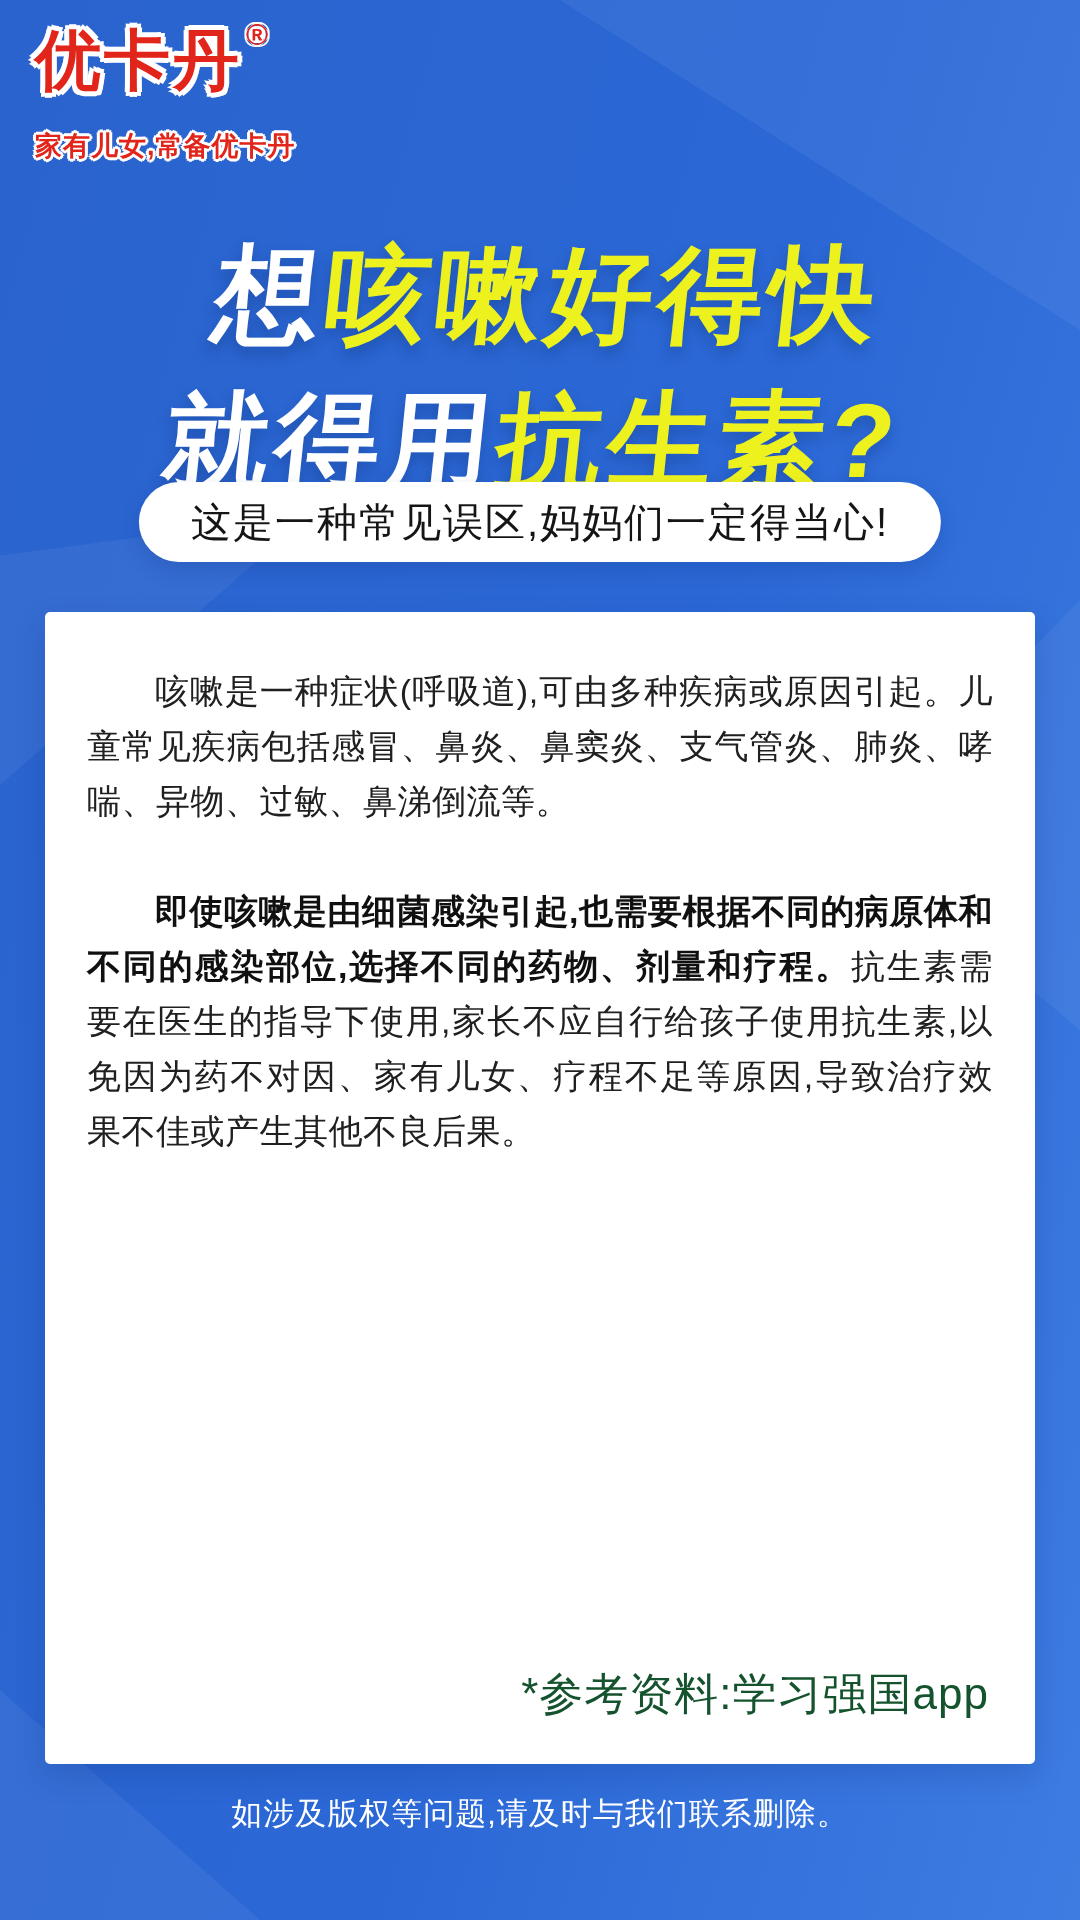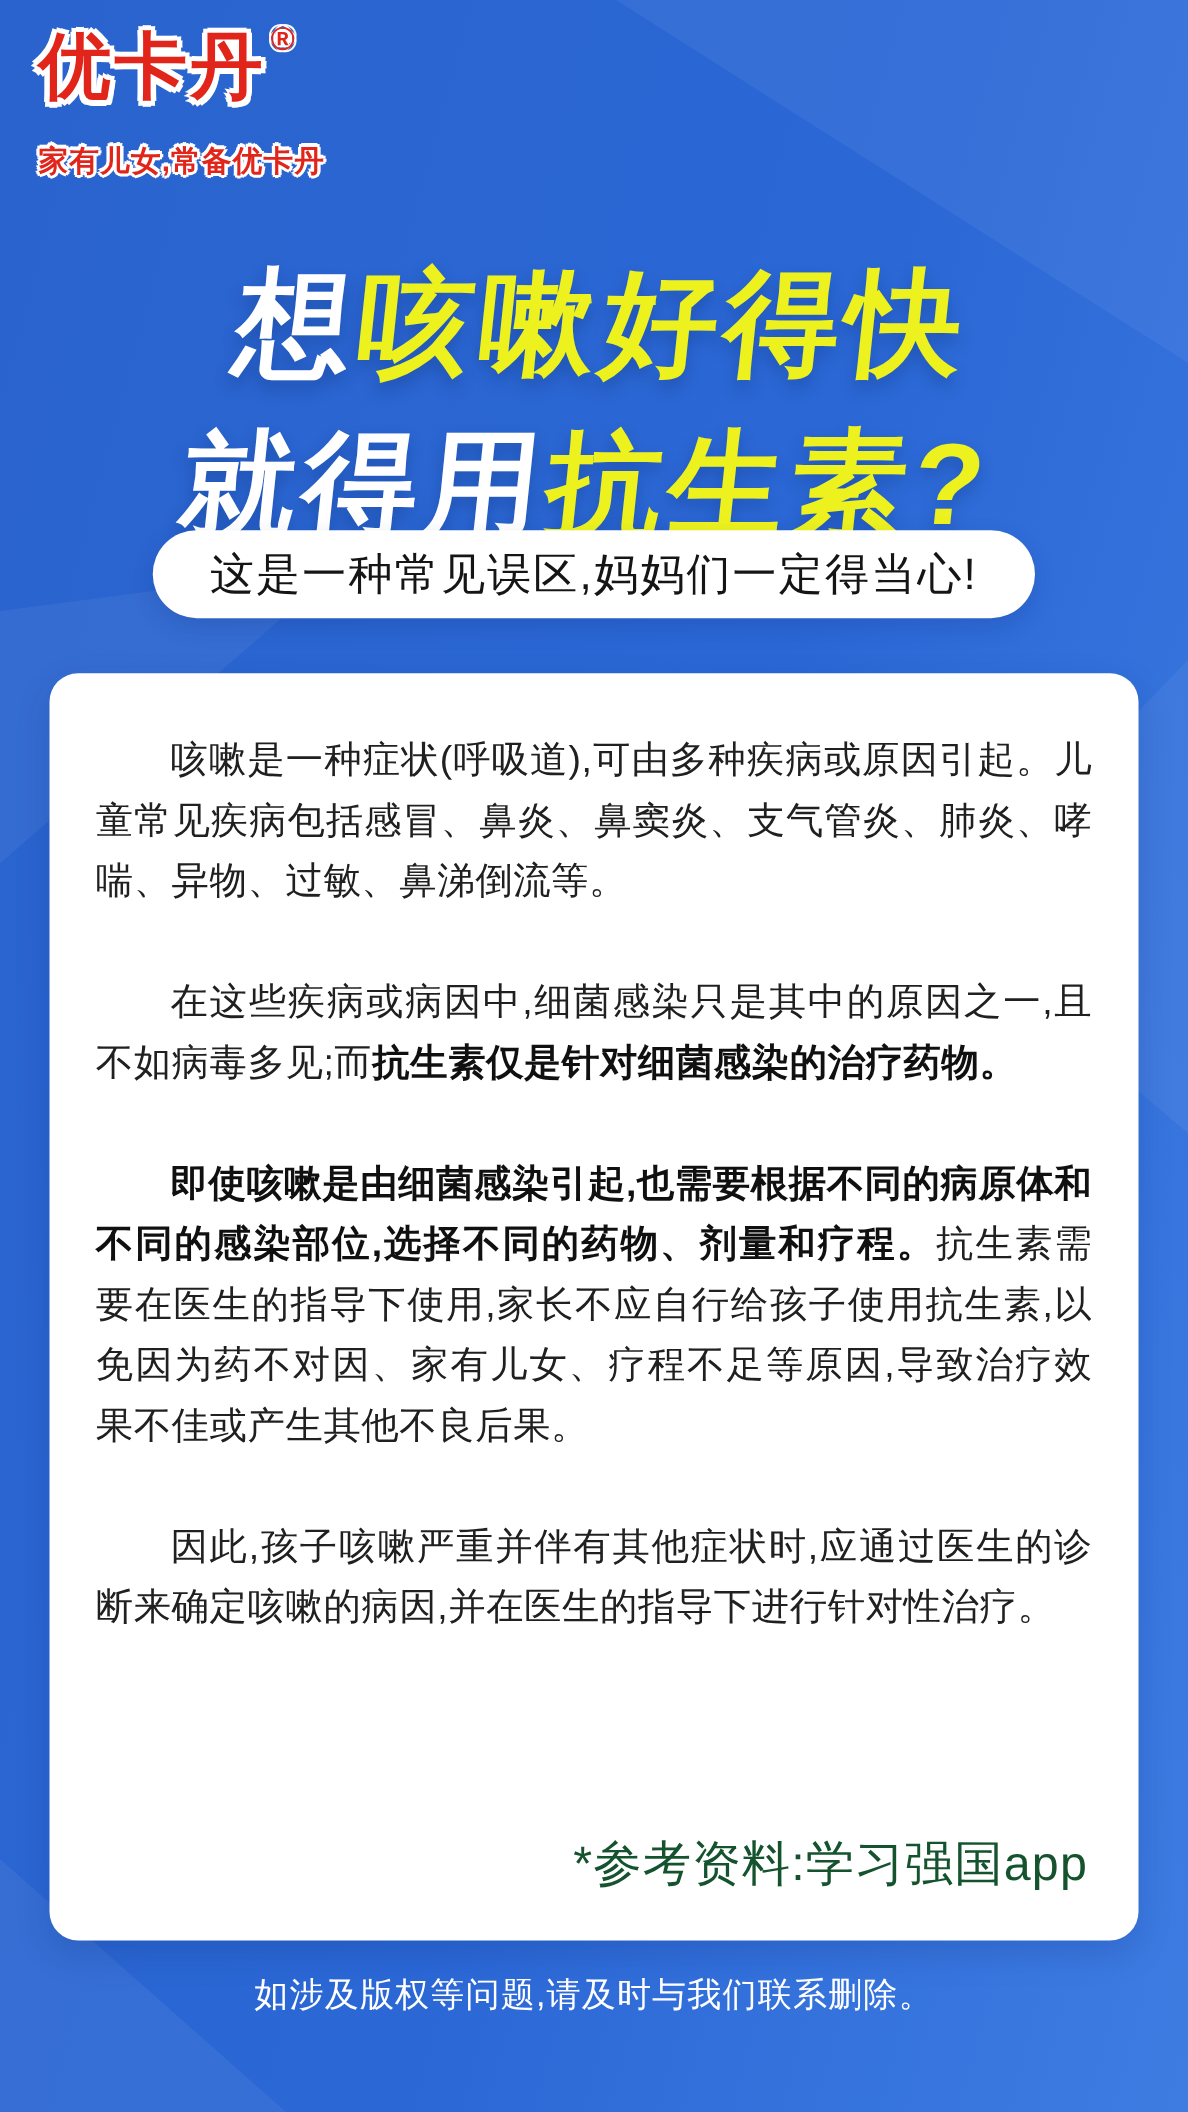--- a/index.html
+++ b/index.html
@@ -50,21 +50,21 @@
     position:absolute;top:482px;left:50%;transform:translateX(-50%);
     background:#ffffff;border-radius:45px;height:80px;line-height:80px;
     padding:0 52px;white-space:nowrap;
     font-size:40px;color:#151515;letter-spacing:2px;
     box-shadow:0 8px 20px rgba(10,40,110,.18);
   }
 
   
   .card{
     position:absolute;left:45px;top:612px;width:990px;height:1152px;
-    background:#ffffff;border-radius:26px;box-sizing:border-box;
+    background:#ffffff;border-radius:5px;box-sizing:border-box;
     padding:52px 42px 0 42px;box-shadow:0 12px 30px rgba(10,40,110,.18);
     overflow:hidden;
   }
   .card p{
     margin:0 0 55px 0;font-size:34px;line-height:55px;color:#202020;
     text-align:justify;text-indent:2em;letter-spacing:.5px;
   }
   .card p b{font-weight:bold;color:#101010;}
   .reference{
     position:absolute;right:46px;bottom:40px;
@@ -100,23 +100,21 @@
     <span><span>就得用</span><span class="hl">抗生素?</span></span>
   </h1>
 
   <div class="pill">
     <span>这是一种常见误区,妈妈们一定得当心!</span>
   </div>
 
   <article class="card">
     <div>
         <p><span>咳嗽是一种症状(呼吸道),可由多种疾病或原因引起。儿童常见疾病包括感冒、鼻炎、鼻窦炎、支气管炎、肺炎、哮喘、异物、过敏、鼻涕倒流等。</span></p>
-        <p><span>在这些疾病或病因中,细菌感染只是其中的原因之一,且不如病毒多见;而</span><b>抗生素仅是针对细菌感染的治疗药物。</b></p>
         <p><b>即使咳嗽是由细菌感染引起,也需要根据不同的病原体和不同的感染部位,选择不同的药物、剂量和疗程。</b><span>抗生素需要在医生的指导下使用,家长不应自行给孩子使用抗生素,以免因为药不对因、家有儿女、疗程不足等原因,导致治疗效果不佳或产生其他不良后果。</span></p>
-        <p><span>因此,孩子咳嗽严重并伴有其他症状时,应通过医生的诊断来确定咳嗽的病因,并在医生的指导下进行针对性治疗。</span></p>
       </div>
     <div class="reference">*参考资料:学习强国app</div>
   </article>
 
   <footer class="footer">
     <div>如涉及版权等问题,请及时与我们联系删除。</div>
   </footer>
 
 </div>
 

